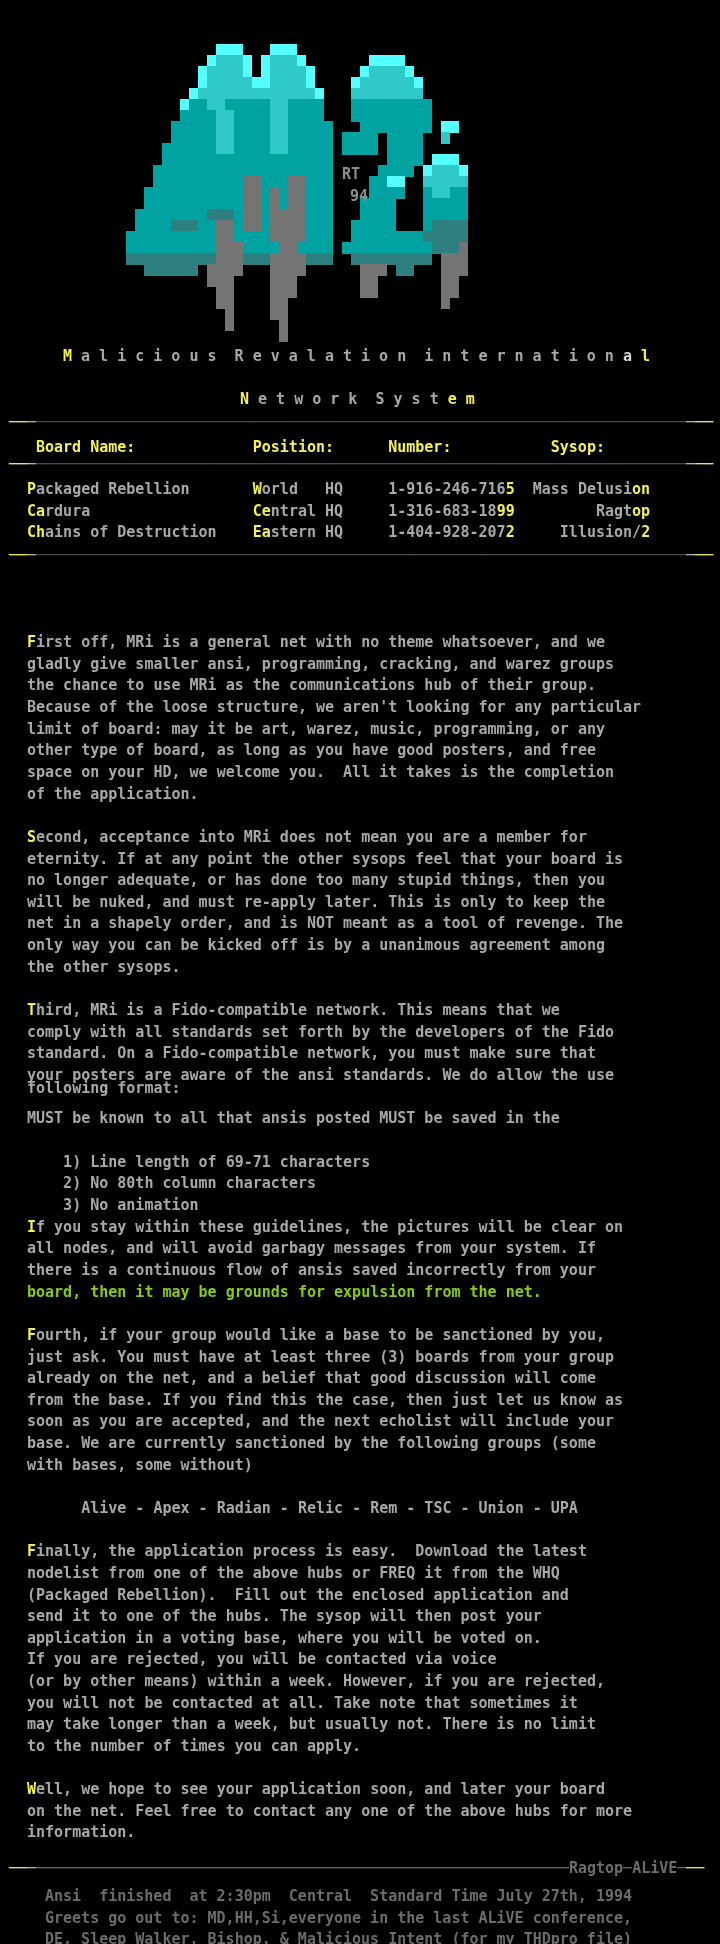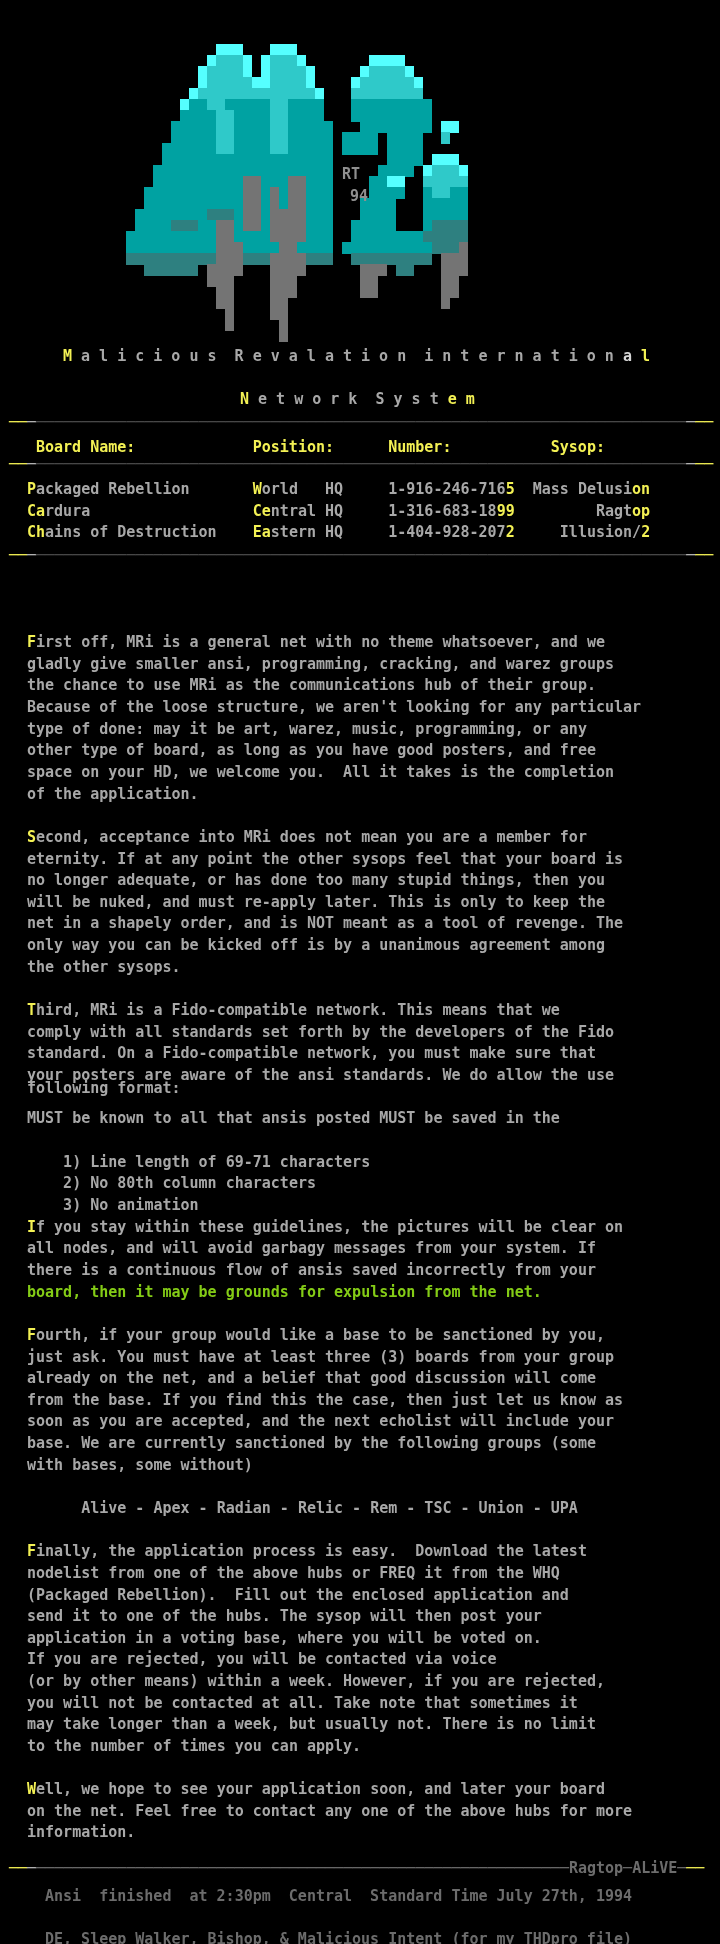--- a/index.html
+++ b/index.html
@@ -191,21 +191,21 @@
     <div class="tl" style="left: 36px; top: 439px;"><span style="color: rgb(243, 241, 84);">Board Name:             Position:      Number:           Sysop:</span></div>
     <div class="tl" style="left: 9px; top: 456px;"><span style="color: rgb(243, 241, 84);">──</span><span style="color: rgb(185, 185, 185);">─</span><span style="color: rgb(75, 75, 75);">────────────────────────────────────────────────────────────────────────</span><span style="color: rgb(185, 185, 185);">─</span><span style="color: rgb(243, 241, 84);">──</span></div>
     <div class="tl" style="left: 27px; top: 481px;"><span style="color: rgb(243, 241, 84);">P</span><span style="color: rgb(168, 168, 168);">ackaged Rebellion       </span><span style="color: rgb(243, 241, 84);">W</span><span style="color: rgb(168, 168, 168);">orld   HQ     1-916-246-716</span><span style="color: rgb(243, 241, 84);">5</span><span style="color: rgb(168, 168, 168);">  Mass Delusi</span><span style="color: rgb(243, 241, 84);">on</span></div>
     <div class="tl" style="left: 27px; top: 503px;"><span style="color: rgb(243, 241, 84);">Ca</span><span style="color: rgb(168, 168, 168);">rdura                  </span><span style="color: rgb(243, 241, 84);">Ce</span><span style="color: rgb(168, 168, 168);">ntral HQ     1-316-683-18</span><span style="color: rgb(243, 241, 84);">99</span><span style="color: rgb(168, 168, 168);">         Ragt</span><span style="color: rgb(243, 241, 84);">op</span></div>
     <div class="tl" style="left: 27px; top: 524px;"><span style="color: rgb(243, 241, 84);">Ch</span><span style="color: rgb(168, 168, 168);">ains of Destruction    </span><span style="color: rgb(243, 241, 84);">Ea</span><span style="color: rgb(168, 168, 168);">stern HQ     1-404-928-207</span><span style="color: rgb(243, 241, 84);">2</span><span style="color: rgb(168, 168, 168);">     Illusion/</span><span style="color: rgb(243, 241, 84);">2</span></div>
     <div class="tl" style="left: 9px; top: 547px;"><span style="color: rgb(243, 241, 84);">──</span><span style="color: rgb(185, 185, 185);">─</span><span style="color: rgb(75, 75, 75);">────────────────────────────────────────────────────────────────────────</span><span style="color: rgb(185, 185, 185);">─</span><span style="color: rgb(243, 241, 84);">──</span></div>
     <div class="tl" style="left: 27px; top: 634px;"><span style="color: rgb(243, 241, 84);">F</span><span style="color: rgb(168, 168, 168);">irst off, MRi is a general net with no theme whatsoever, and we</span></div>
     <div class="tl" style="left: 27px; top: 656px;"><span style="color: rgb(168, 168, 168);">gladly give smaller ansi, programming, cracking, and warez groups</span></div>
     <div class="tl" style="left: 27px; top: 677px;"><span style="color: rgb(168, 168, 168);">the chance to use MRi as the communications hub of their group.</span></div>
     <div class="tl" style="left: 27px; top: 699px;"><span style="color: rgb(168, 168, 168);">Because of the loose structure, we aren't looking for any particular</span></div>
-    <div class="tl" style="left: 27px; top: 721px;"><span style="color: rgb(168, 168, 168);">type of done: may it be art, warez, music, programming, or any</span></div>
+    <div class="tl" style="left: 27px; top: 721px;"><span style="color: rgb(168, 168, 168);">limit of board: may it be art, warez, music, programming, or any</span></div>
     <div class="tl" style="left: 27px; top: 742px;"><span style="color: rgb(168, 168, 168);">other type of board, as long as you have good posters, and free</span></div>
     <div class="tl" style="left: 27px; top: 764px;"><span style="color: rgb(168, 168, 168);">space on your HD, we welcome you.  All it takes is the completion</span></div>
     <div class="tl" style="left: 27px; top: 786px;"><span style="color: rgb(168, 168, 168);">of the application.</span></div>
     <div class="tl" style="left: 27px; top: 829px;"><span style="color: rgb(243, 241, 84);">S</span><span style="color: rgb(168, 168, 168);">econd, acceptance into MRi does not mean you are a member for</span></div>
     <div class="tl" style="left: 27px; top: 851px;"><span style="color: rgb(168, 168, 168);">eternity. If at any point the other sysops feel that your board is</span></div>
     <div class="tl" style="left: 27px; top: 872px;"><span style="color: rgb(168, 168, 168);">no longer adequate, or has done too many stupid things, then you</span></div>
     <div class="tl" style="left: 27px; top: 894px;"><span style="color: rgb(168, 168, 168);">will be nuked, and must re-apply later. This is only to keep the</span></div>
     <div class="tl" style="left: 27px; top: 915px;"><span style="color: rgb(168, 168, 168);">net in a shapely order, and is NOT meant as a tool of revenge. The</span></div>
     <div class="tl" style="left: 27px; top: 937px;"><span style="color: rgb(168, 168, 168);">only way you can be kicked off is by a unanimous agreement among</span></div>
     <div class="tl" style="left: 27px; top: 959px;"><span style="color: rgb(168, 168, 168);">the other sysops.</span></div>
@@ -238,14 +238,15 @@
     <div class="tl" style="left: 27px; top: 1651px;"><span style="color: rgb(168, 168, 168);">If you are rejected, you will be contacted via voice</span></div>
     <div class="tl" style="left: 27px; top: 1673px;"><span style="color: rgb(168, 168, 168);">(or by other means) within a week. However, if you are rejected,</span></div>
     <div class="tl" style="left: 27px; top: 1695px;"><span style="color: rgb(168, 168, 168); text-align: right;">you will not be contacted at all. Take note that sometimes it</span></div>
     <div class="tl" style="left: 27px; top: 1716px;"><span style="color: rgb(168, 168, 168);">may take longer than a week, but usually not. There is no limit</span></div>
     <div class="tl" style="left: 27px; top: 1738px;"><span style="color: rgb(168, 168, 168);">to the number of times you can apply.</span></div>
     <div class="tl" style="left: 27px; top: 1781px;"><span style="color: rgb(243, 241, 84);">W</span><span style="color: rgb(168, 168, 168);">ell, we hope to see your application soon, and later your board</span></div>
     <div class="tl" style="left: 27px; top: 1803px;"><span style="color: rgb(168, 168, 168);">on the net. Feel free to contact any one of the above hubs for more</span></div>
     <div class="tl" style="left: 27px; top: 1824px;"><span style="color: rgb(168, 168, 168);">information.</span></div>
     <div class="tl" style="left: 9px; top: 1860px;"><span style="color: rgb(243, 241, 84);">──</span><span style="color: rgb(185, 185, 185);">─</span><span style="color: rgb(108, 108, 108);">───────────────────────────────────────────────────────────</span><span style="color: rgb(108, 108, 108);">Ragtop─ALiVE</span><span style="color: rgb(108, 108, 108);">─</span><span style="color: rgb(243, 241, 84);">──</span></div>
     <div class="tl" style="left: 45px; top: 1888px;"><span style="color: rgb(108, 108, 108);">Ansi  finished  at 2:30pm  Central  Standard Time July 27th, 1994</span></div>
+    <div class="tl" style="left: 45px; top: 1910px;"><span style="color: rgb(108, 108, 108);">Greets go out to: MD,HH,Si,everyone in the last ALiVE conference,</span></div>
     <div class="tl" style="left: 45px; top: 1931px;"><span style="color: rgb(108, 108, 108);">DE, Sleep Walker, Bishop, &amp; Malicious Intent (for my THDpro file)</span></div>
   </div>
 
 </body></html>

